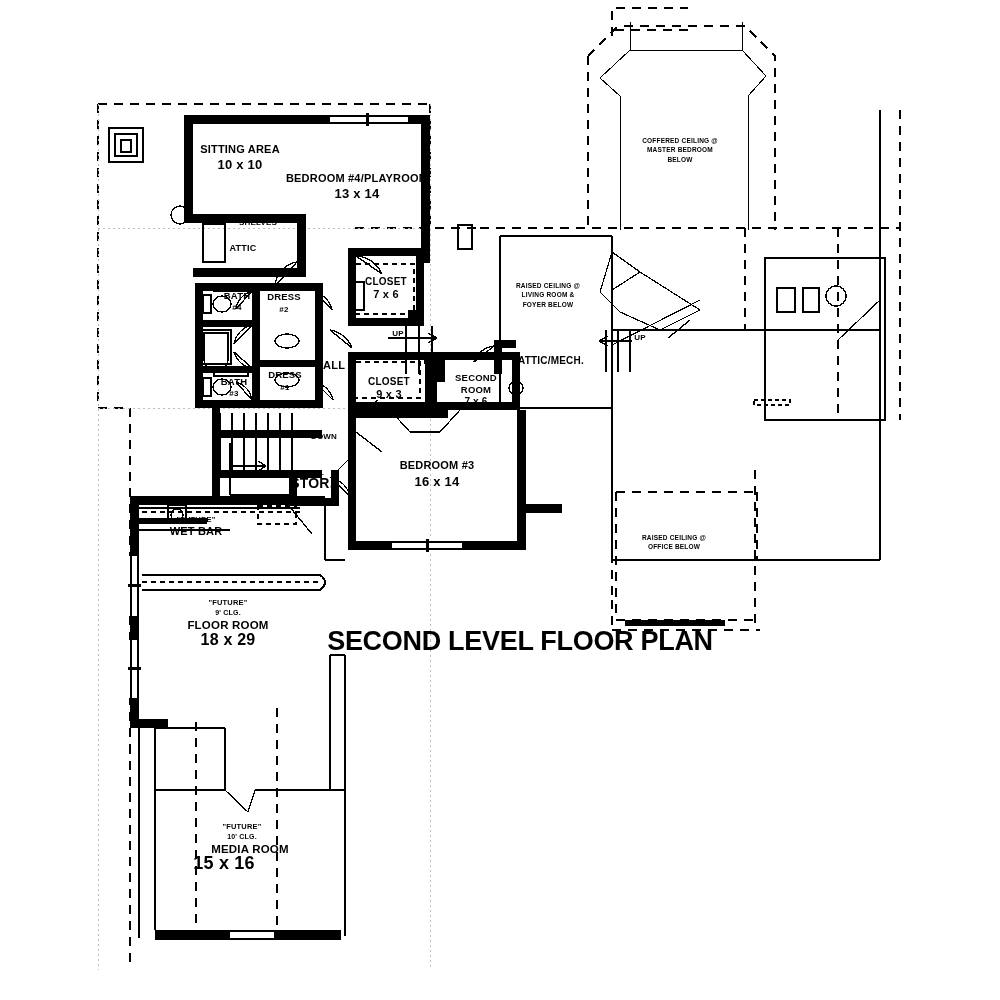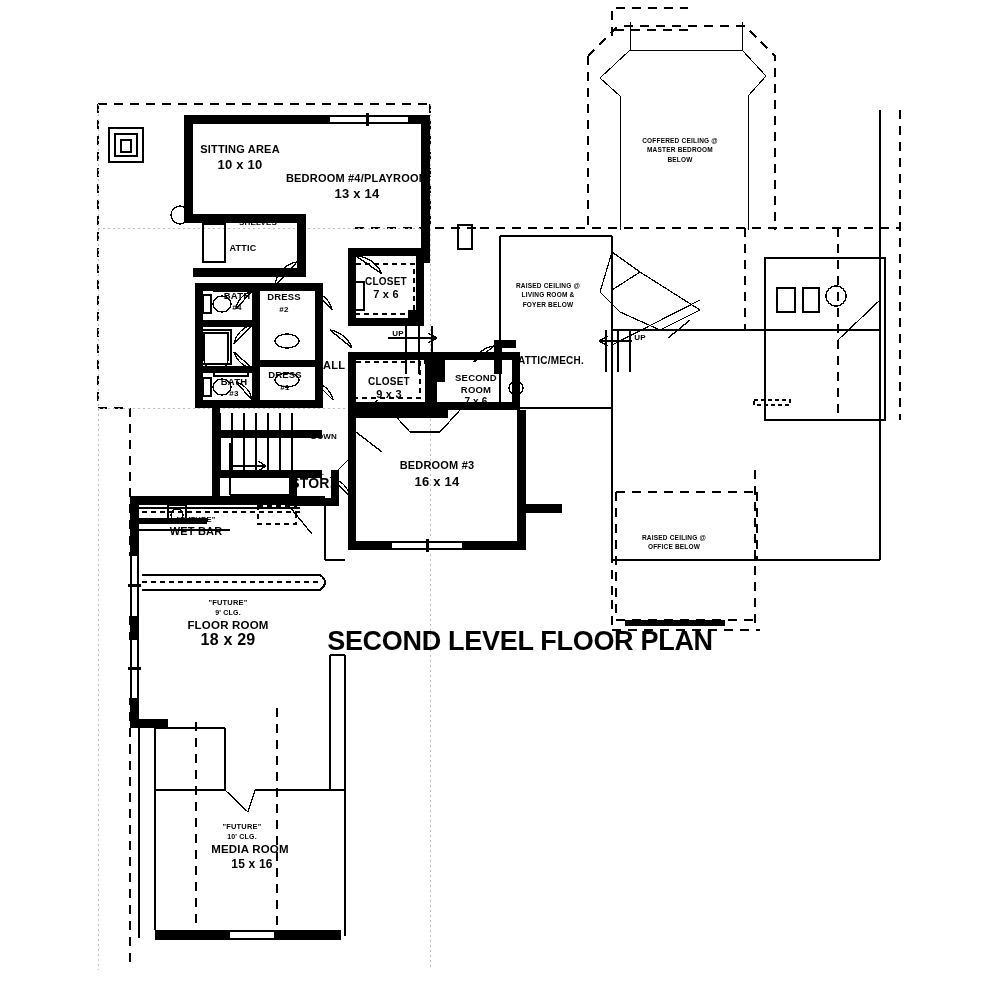--- a/index.html
+++ b/index.html
@@ -399,21 +399,21 @@
 <div class="lbl" style="left:196px;top:532px;font-size:11px;">WET BAR</div>
 
 <div class="lbl tinier" style="left:228px;top:603px;font-size:7.5px;">"FUTURE"</div>
 <div class="lbl tinier" style="left:228px;top:613px;font-size:7px;">9' CLG.</div>
 <div class="lbl" style="left:228px;top:625px;font-size:11.5px;">FLOOR ROOM</div>
 <div class="lbl" style="left:228px;top:640px;font-size:16px;">18 x 29</div>
 
 <div class="lbl tinier" style="left:242px;top:827px;font-size:7.5px;">"FUTURE"</div>
 <div class="lbl tinier" style="left:242px;top:837px;font-size:7px;">10' CLG.</div>
 <div class="lbl" style="left:242px;top:849px;font-size:11.5px;margin-left:8px;">MEDIA ROOM</div>
-<div class="lbl" style="left:252px;top:864px;font-size:12px;">15 x 16</div>
+<div class="lbl" style="left:224px;top:864px;font-size:18px;">15 x 16</div>
 
 <div class="lbl note" style="left:680px;top:150px;">
   <div>COFFERED CEILING @</div>
   <div>MASTER BEDROOM</div>
   <div>BELOW</div>
 </div>
 
 <div class="lbl note" style="left:548px;top:295px;">
   <div>RAISED CEILING @</div>
   <div>LIVING ROOM &amp;</div>

